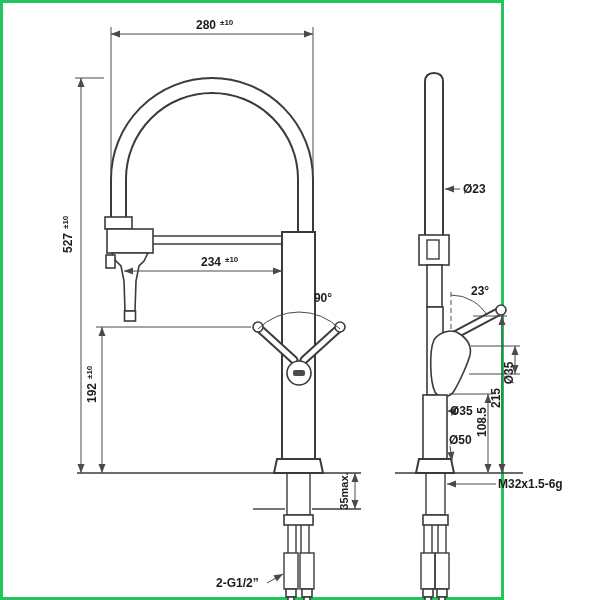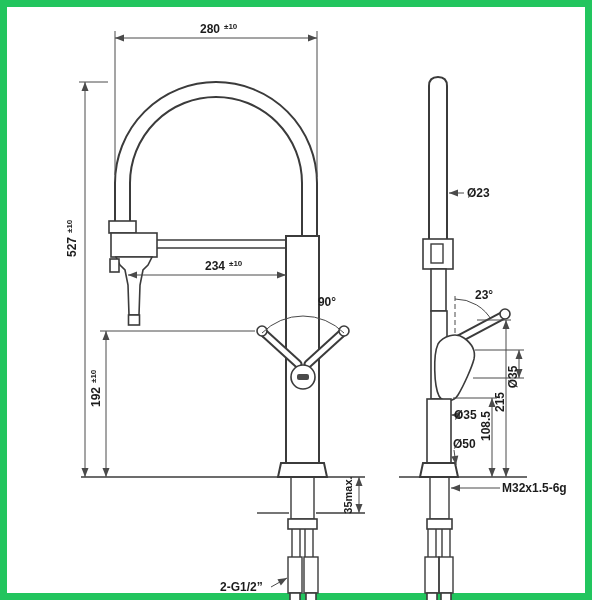--- a/index.html
+++ b/index.html
@@ -1,19 +1,19 @@
 <!DOCTYPE html>
 <html style="--line: #3b3b3b; --dimension: #4a4a4a; --text: #1c1c1c; --background: #ffffff;"><head>
 <meta charset="utf-8">
 <style>
   :root{
     --line:#3b3b3b; --dimension:#4a4a4a; --text:#1c1c1c; --background:#ffffff;
   }
   html,body{margin:0;padding:0;background:var(--background);}
-  .sheet{width:592px;height:600px;background:var(--background);position:relative;border:7px solid #22c55e;box-sizing:border-box;}
+  .sheet{width:504px;height:600px;background:var(--background);position:relative;border:3px solid #22c55e;box-sizing:border-box;}
   svg{display:block;}
   .obj{stroke:var(--line);stroke-width:2;fill:none;}
   .obj1{stroke:var(--line);stroke-width:1.4;fill:none;}
   .objf{stroke:var(--line);stroke-width:1.6;fill:#ffffff;}
   .ext{stroke:var(--dimension);stroke-width:1;fill:none;}
   .dim{stroke:var(--dimension);stroke-width:1;fill:none;}
   .thin{stroke:var(--dimension);stroke-width:1;fill:none;}
   .dash{stroke-dasharray:5 3;}
   .lever-out{stroke:var(--line);stroke-width:9;stroke-linecap:round;fill:none;}
   .lever-in{stroke:#ffffff;stroke-width:5;stroke-linecap:round;fill:none;}

